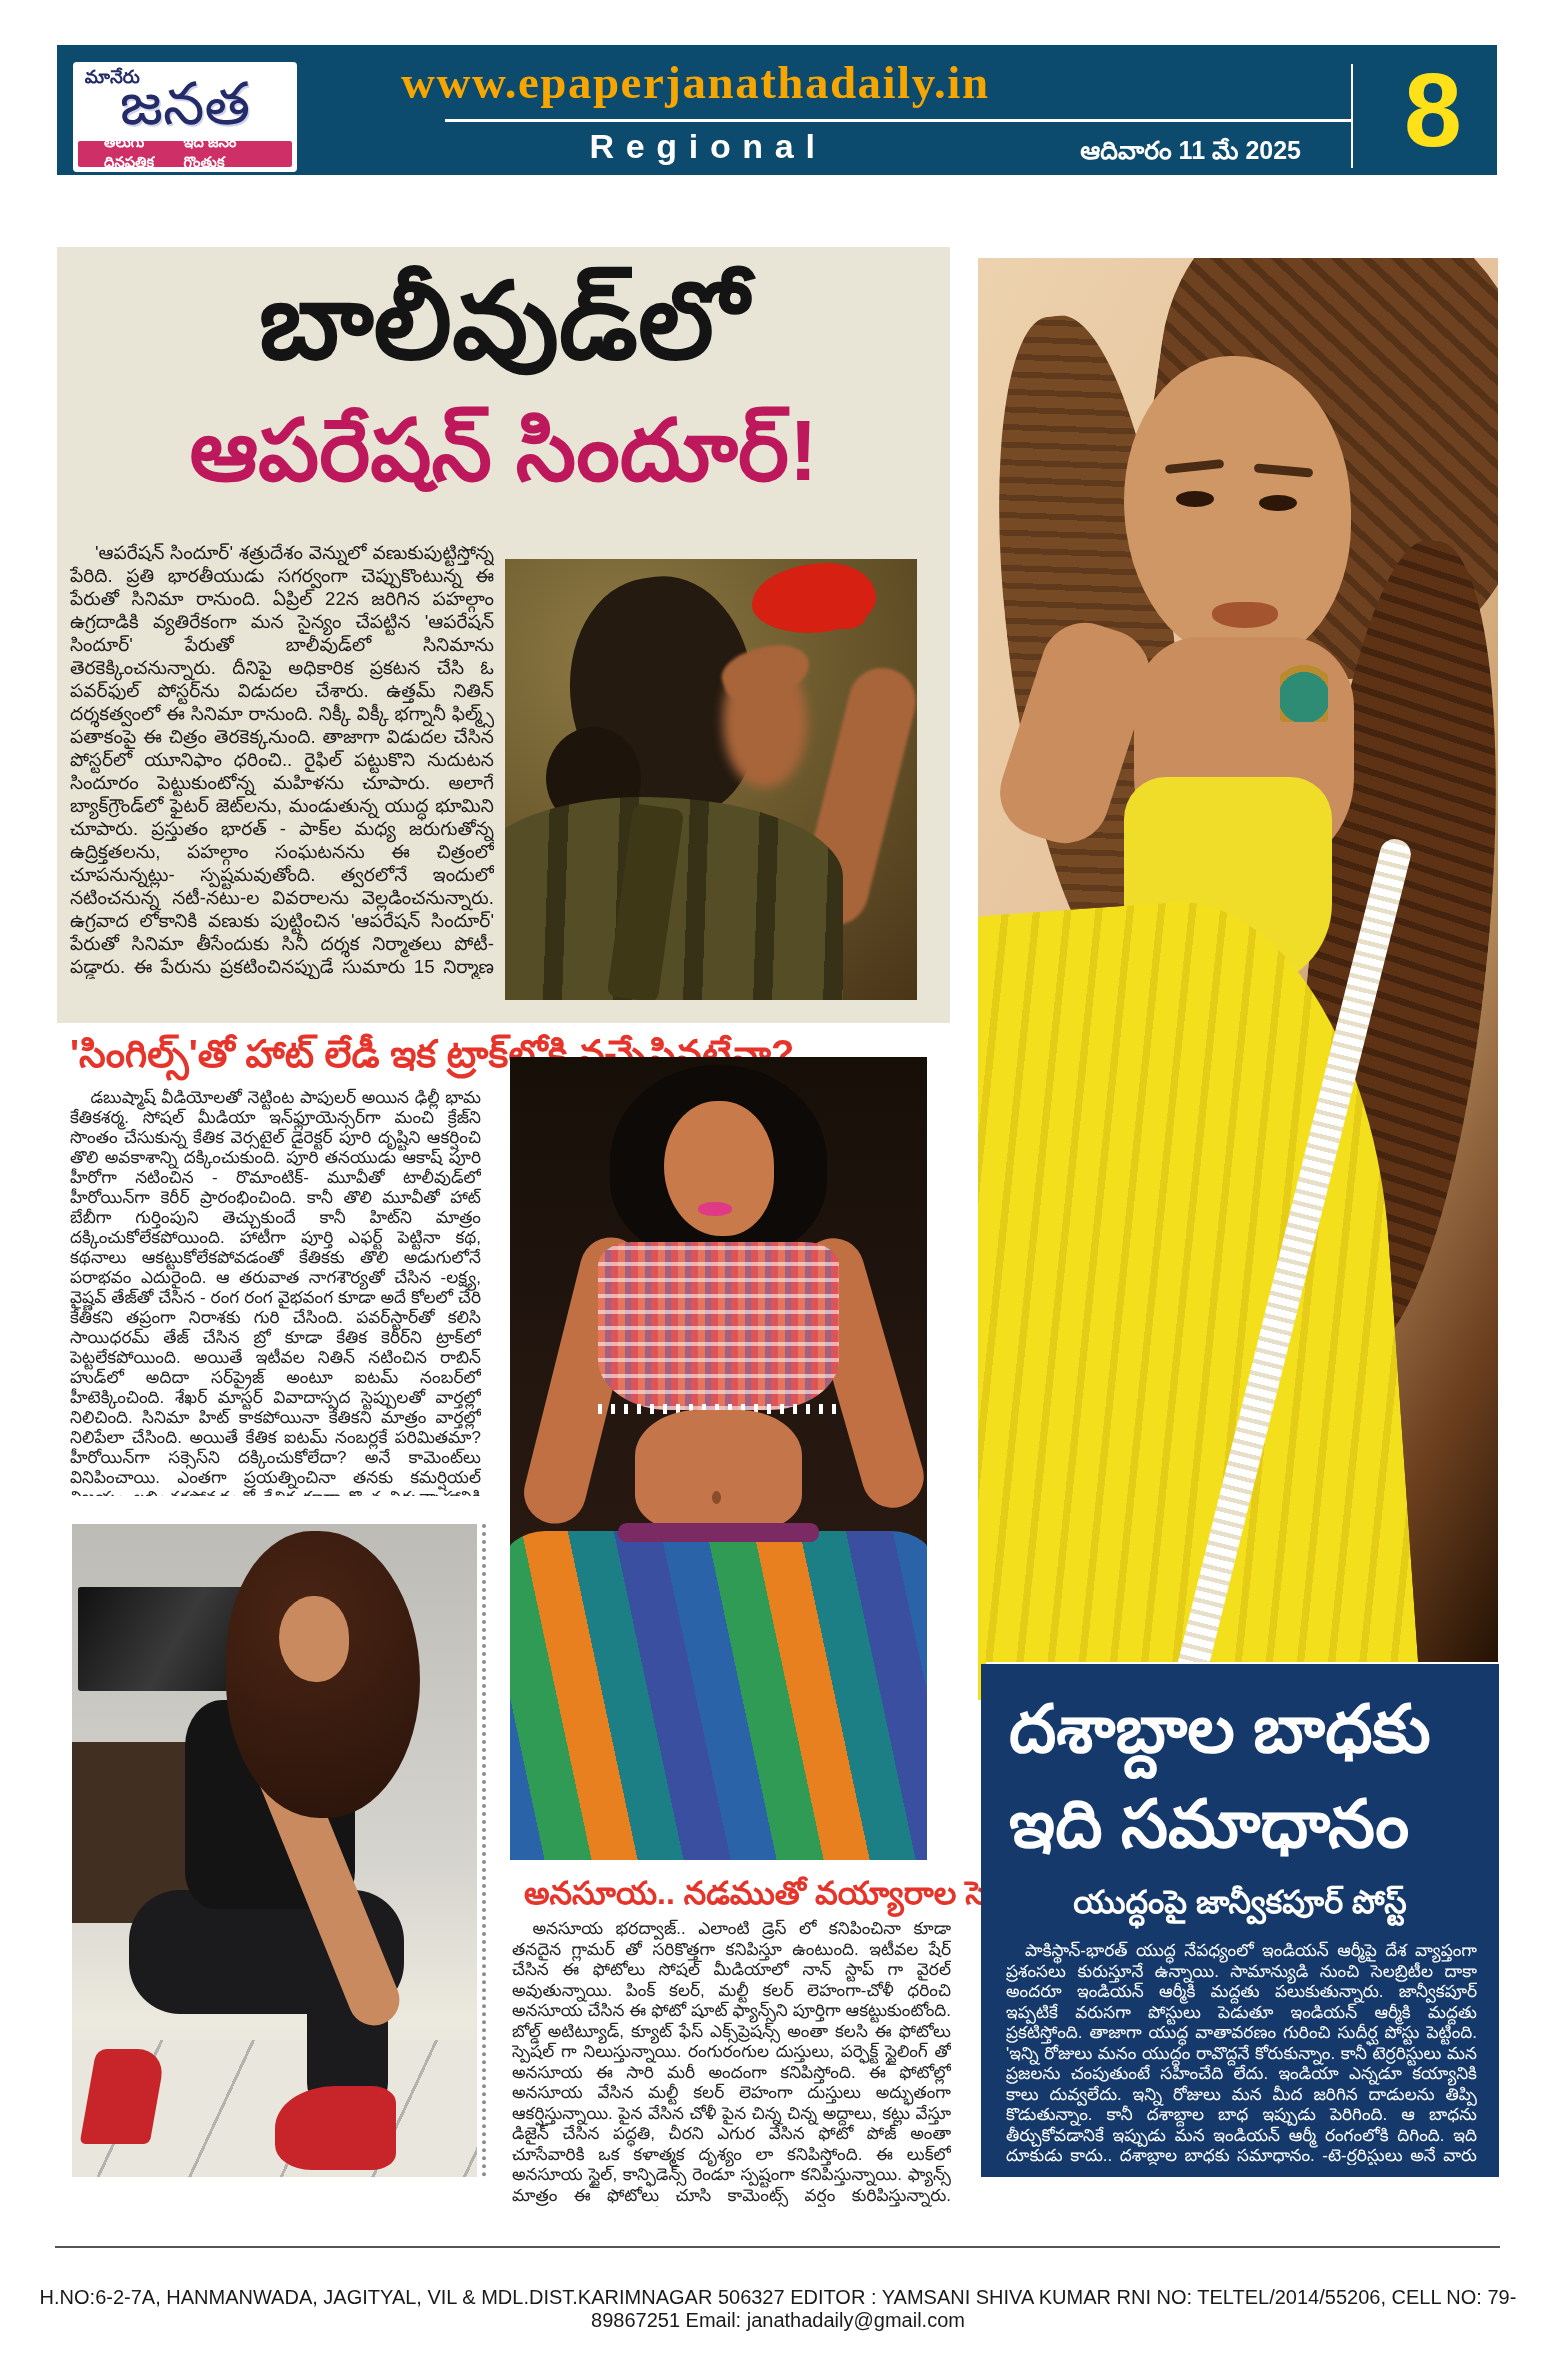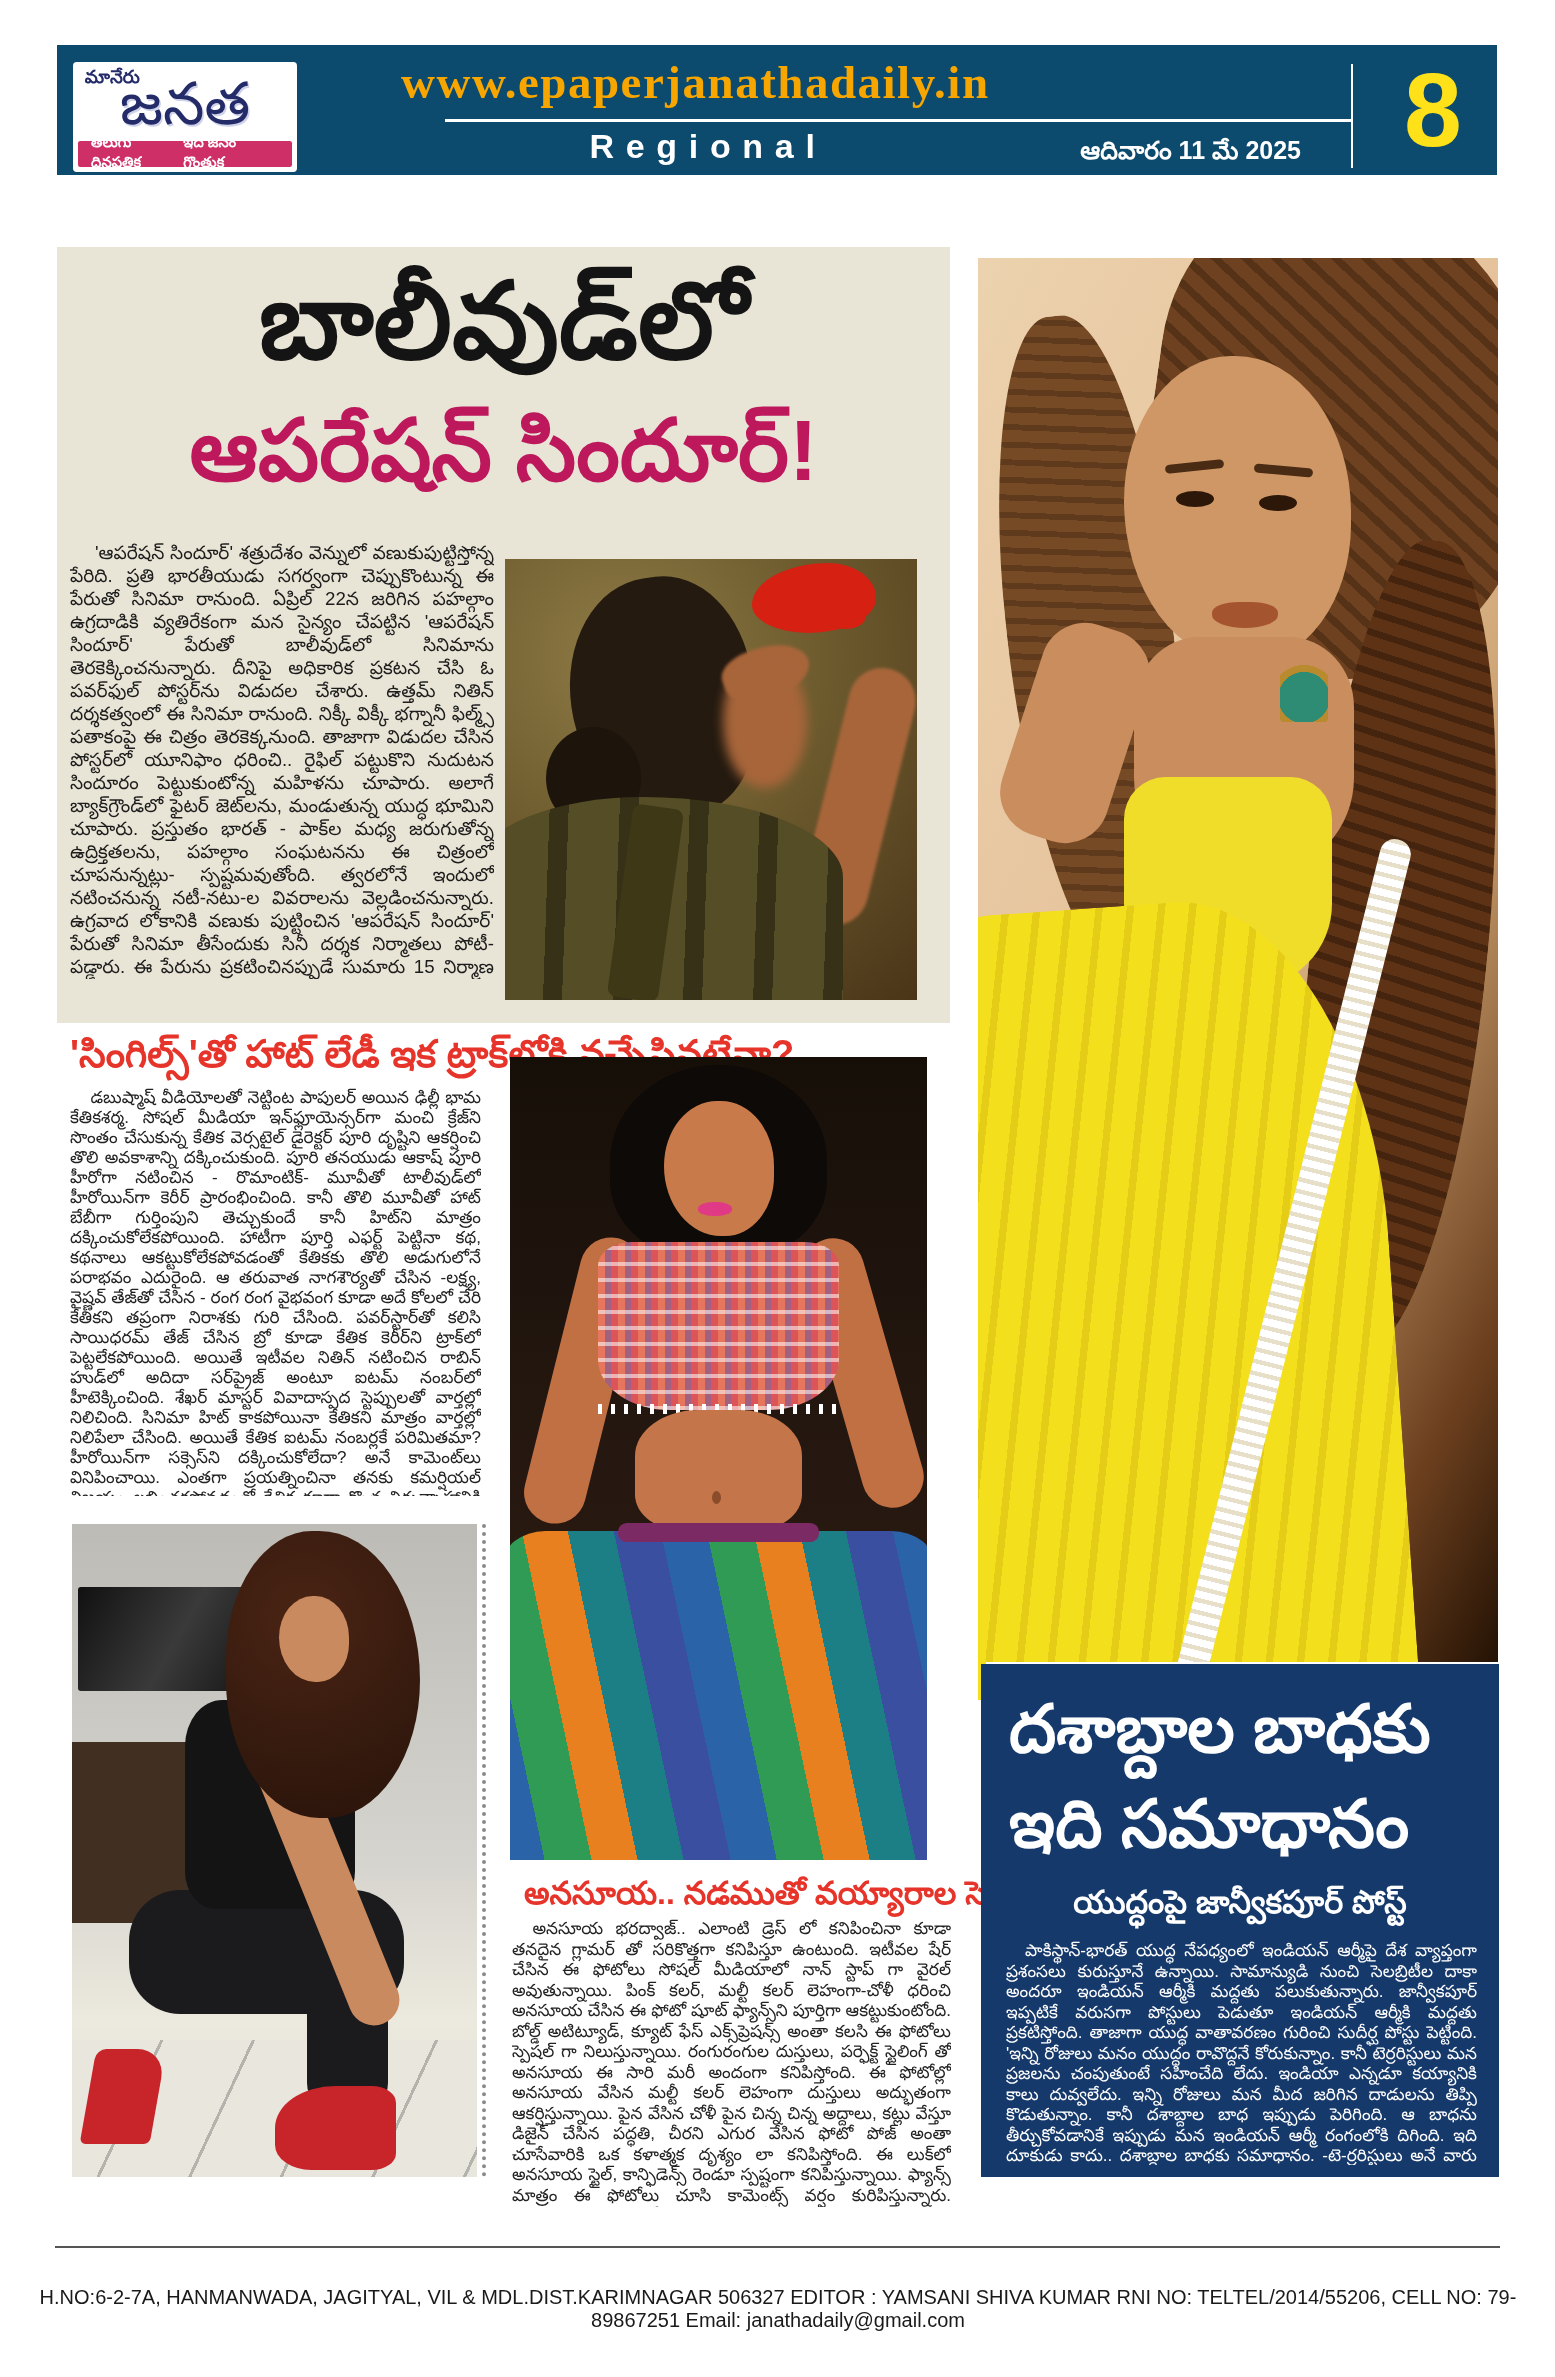--- a/index.html
+++ b/index.html
@@ -4,21 +4,21 @@
 <style>
   html,body { margin:0; padding:0; background:#ffffff; }
   .page { position:relative; width:1556px; height:2377px; background:#ffffff;
           font-family:"Liberation Sans", sans-serif; overflow:hidden; }
 
   
   .masthead { position:absolute; left:57px; top:45px; width:1440px; height:130px; background:#0c4a6e; }
   .logo-box { position:absolute; left:16px; top:17px; width:224px; height:110px; background:#ffffff; border-radius:3.7px; overflow:hidden; }
   .logo-top { position:absolute; left:11.7px; top:4.4px; color:#232B69; font-size:18.3px; font-weight:bold; }
   .logo-main { position:absolute; left:0; right:0; top:13px; text-align:center; color:#232B69; font-size:59px; font-weight:normal; line-height:1; text-shadow:1.5px 1.5px 0 #cfd2e8; }
-  .logo-strip { position:absolute; left:5.1px; right:5.1px; bottom:5.1px; height:26px; background:#CE2F66; color:#ffffff; display:flex; justify-content:space-between; align-items:center; padding:0 13px; font-size:14.6px; font-weight:bold; border-radius:2.2px; }
+  .logo-strip { position:absolute; left:5.1px; right:5.1px; bottom:5.1px; height:26px; background:#CE2F66; color:#ffffff; display:flex; justify-content:space-between; align-items:center; padding:0 26px; font-size:14.6px; font-weight:bold; border-radius:2.2px; }
   .site-url { position:absolute; left:344px; top:10.2px; width:937px; color:#F7A600; font-size:47px; font-weight:bold; letter-spacing:1.5px;font-family:Liberation Serif, serif; }
   .header-rule { position:absolute; left:388px; top:74px; width:906px; height:2.9px; background:#ffffff; }
   .section-label { position:absolute; left:512px; top:82px; width:278px; text-align:center; color:#ffffff; font-size:34px; font-weight:bold; letter-spacing:11.7px; }
   .date-label { position:absolute; left:966px; top:91px; width:278px; text-align:right; color:#ffffff; font-size:25px; font-weight:bold; }
   .vdivider { position:absolute; left:1294px; top:19px; width:2.2px; height:104px; background:#ffffff; }
   .page-number { position:absolute; left:1310px; top:0px; width:132px; text-align:center; color:#FFE11A; font-size:104px; font-weight:bold; line-height:130px; }
 
   
   .article1-panel { position:absolute; left:57px; top:247px; width:893px; height:776px; background:#E9E5D6; }
   .a1-headline-black { position:absolute; left:0; top:13px; width:893px; text-align:center; font-size:107px; font-weight:bold; color:#141414; line-height:1.15; }

